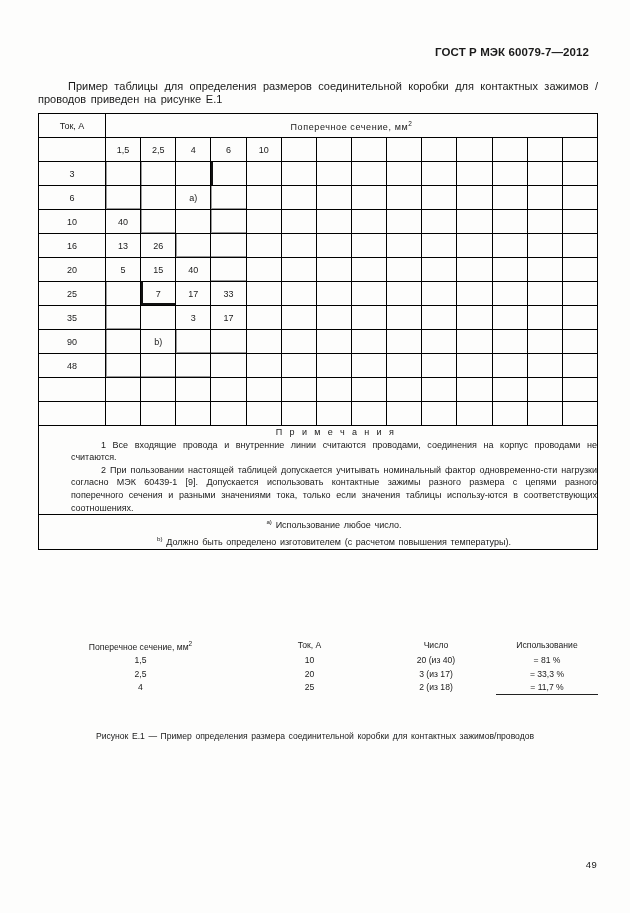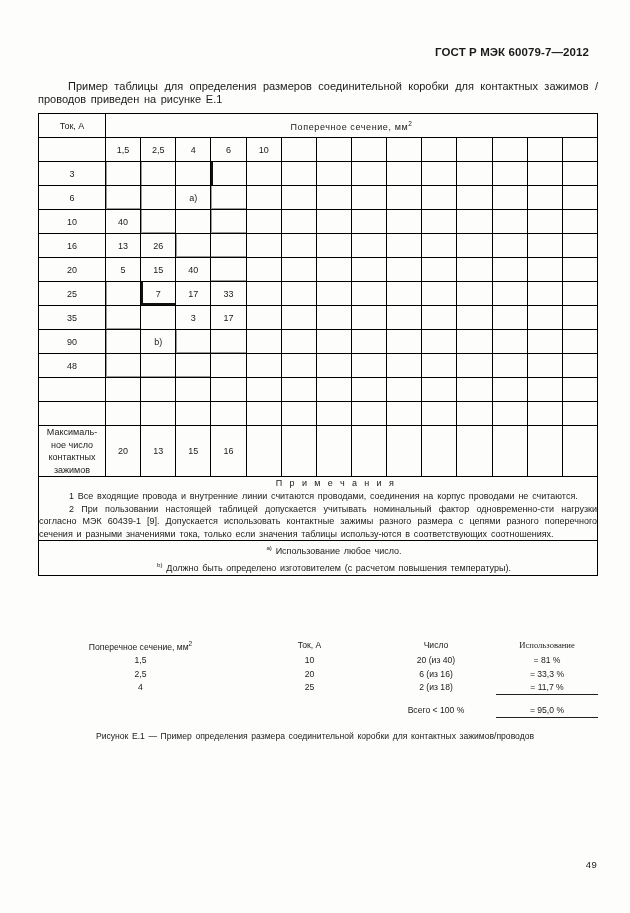--- a/index.html
+++ b/index.html
@@ -88,21 +88,21 @@
   
   td.notes {
     text-align: left;
     vertical-align: top;
     padding: 6px 12px 7px 8px;
     font-size: 8.5px;
     line-height: 12.6px;
     height: auto;
   }
   .note-title { letter-spacing: 2.4px; padding-left: 36px; }
-  .note-p { text-align: justify; word-spacing: 1.3px; }
+  .note-p { text-align: justify; word-spacing: 1.3px; margin-left: 32px; }
   .note-p .ind2 { display: inline-block; width: 30px; }
 
   td.foot {
     text-align: left;
     vertical-align: top;
     padding: 8px 12px 8px 8px;
     font-size: 8.5px;
     line-height: 14px;
     height: auto;
   }
@@ -116,21 +116,21 @@
     left: 38px;
     width: 560px;
     font-size: 8.6px;
     line-height: 13.4px;
   }
   .summary table { border-collapse: collapse; width: 100%; table-layout: fixed; }
   .summary td { padding: 0; text-align: center; font-size: 8.6px; }
   .sum-c1 { width: 205px; }
   .sum-c2 { width: 133px; }
   .sum-c3 { width: 120px; }
-  .sum-c4 { width: 102px; font-family: Liberation Serif, serif; }
+  .sum-c4 { width: 102px; }
   .sum-head { padding-bottom: 0.5px; }
   .underl { border-bottom: 1px solid #222 !important; padding-bottom: 1px; }
   .gap-row td { height: 9px; }
 
   
   .caption {
     position: absolute;
     top: 731px;
     left: 0;
     width: 630px;
@@ -374,42 +374,20 @@
           <td class="val"></td>
           <td class="val"></td>
           <td class="val"></td>
           <td class="val"></td>
           <td class="val"></td>
           <td class="val"></td>
           <td class="val"></td>
           <td class="val"></td>
         </tr>
 
-        <tr>
-          <td class="cur-col maxrow">
-            <div>Максималь-</div>
-            <div>ное число</div>
-            <div>контактных</div>
-            <div>зажимов</div>
-          </td>
-          <td class="maxval">20</td>
-          <td class="maxval">13</td>
-          <td class="maxval">15</td>
-          <td class="maxval">16</td>
-          <td class="maxval"></td>
-          <td class="maxval"></td>
-          <td class="maxval"></td>
-          <td class="maxval"></td>
-          <td class="maxval"></td>
-          <td class="maxval"></td>
-          <td class="maxval"></td>
-          <td class="maxval"></td>
-          <td class="maxval"></td>
-          <td class="maxval"></td>
-        </tr>
 
         <tr>
           <td class="notes" colspan="15">
             <div class="note-title">П р и м е ч а н и я</div>
             <div class="note-p"><span class="ind2"></span><span>1 Все  входящие провода и внутренние линии считаются проводами,  соединения  на корпус проводами не считаются.</span></div>
             <div class="note-p"><span class="ind2"></span><span>2 При пользовании настоящей таблицей допускается учитывать номинальный фактор одновременно-сти  нагрузки согласно МЭК 60439-1 [9]. Допускается использовать контактные зажимы разного размера с цепями разного поперечного сечения и разными значениями тока, только если значения таблицы использу-ются в соответствующих соотношениях.</span></div>
           </td>
         </tr>
 
         <tr>
@@ -433,41 +411,35 @@
         </tr>
         <tr>
           <td>1,5</td>
           <td>10</td>
           <td>20 (из 40)</td>
           <td>= 81 %</td>
         </tr>
         <tr>
           <td>2,5</td>
           <td>20</td>
-          <td>6 (из 16)</td>
+          <td>3 (из 17)</td>
           <td>= 33,3 %</td>
         </tr>
         <tr>
           <td>4</td>
           <td>25</td>
           <td>2 (из 18)</td>
           <td class="underl">= 11,7 %</td>
         </tr>
         <tr class="gap-row">
           <td></td>
           <td></td>
           <td></td>
           <td></td>
         </tr>
-        <tr>
-          <td></td>
-          <td></td>
-          <td>Всего &lt; 100 %</td>
-          <td class="underl">= 95,0 %</td>
-        </tr>
       </tbody>
     </table>
   </div>
 
   <div class="caption">Рисунок Е.1 — Пример определения размера соединительной коробки для контактных зажимов/проводов</div>
 
   <div class="pageno">49</div>
 
 </div>
 

